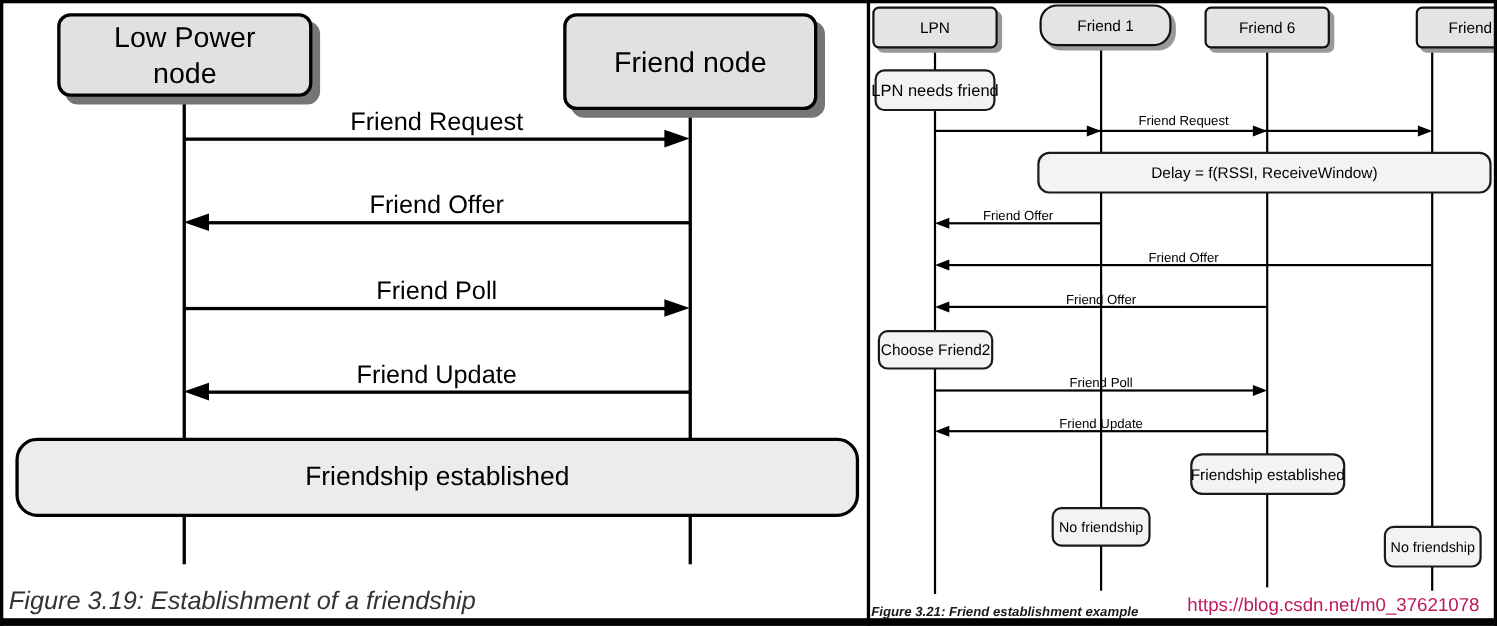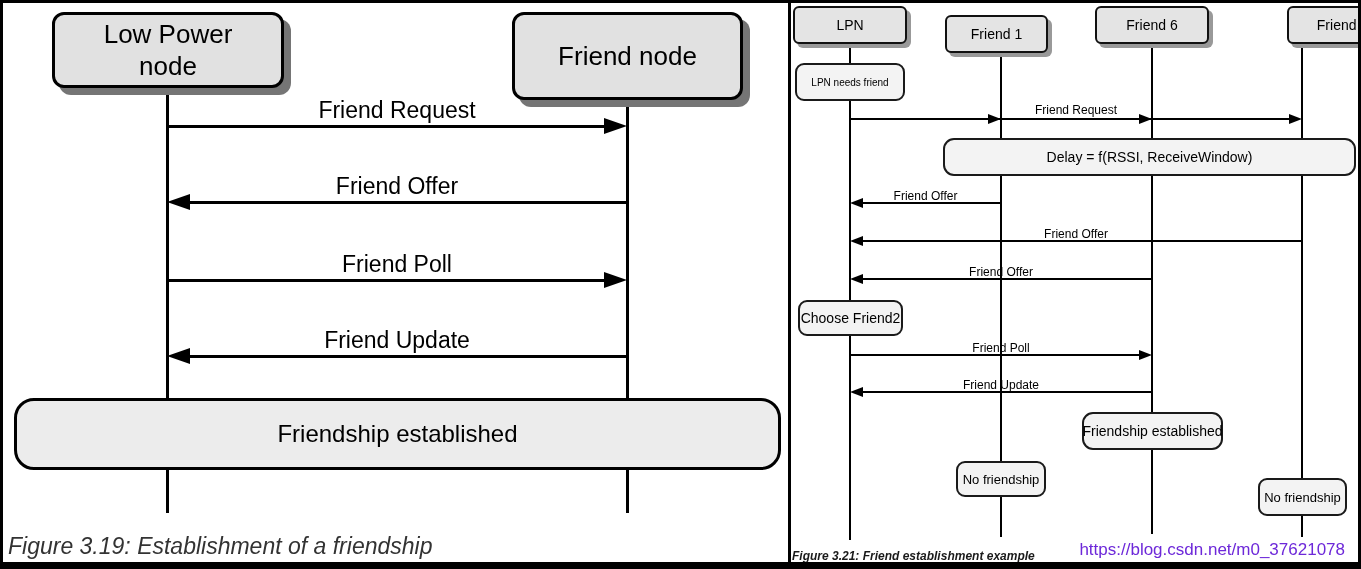--- a/index.html
+++ b/index.html
@@ -46,21 +46,21 @@
   }
   .msg-label-small {
     position:absolute; text-align:center; font-size:12px; color:#000; z-index:2; white-space:nowrap;
   }
   .line-small { position:absolute; height:0; border-top:2px solid #000; z-index:2; }
   .ah-sm-r { position:absolute; width:0; height:0; border-top:5px solid transparent;
     border-bottom:5px solid transparent; border-left:13px solid #000; z-index:2; }
   .ah-sm-l { position:absolute; width:0; height:0; border-top:5px solid transparent;
     border-bottom:5px solid transparent; border-right:13px solid #000; z-index:2; }
   .caption-small { position:absolute; font-style:italic; font-size:12px; color:#1a1a1a; z-index:2; white-space:nowrap; }
-  .watermark { position:absolute; font-size:17px; color:#6d28d9; z-index:2; white-space:nowrap; }
+  .watermark { position:absolute; font-size:17px; color:#be185d; z-index:2; white-space:nowrap; }
 </style>
 </head>
 <body>
 
 <div id="stage">
 
   <div class="frame" style="left:0;top:0;width:1361px;height:3px;"></div>
   <div class="frame" style="left:0;top:0;width:3px;height:569px;"></div>
   <div class="frame" style="left:1358px;top:0;width:3px;height:569px;"></div>
   <div class="frame" style="left:0;top:562px;width:1361px;height:7px;"></div>
@@ -104,31 +104,31 @@
   <div>
 
     <div class="lifeline ll-thin" style="left:849px;top:44px;height:496px;"></div>
     <div class="lifeline ll-thin" style="left:1000px;top:44px;height:493px;"></div>
     <div class="lifeline ll-thin" style="left:1151px;top:44px;height:490px;"></div>
     <div class="lifeline ll-thin" style="left:1301px;top:44px;height:493px;"></div>
 
     <div class="actor-small" style="left:793px;top:6px;width:114px;height:38px;">
       <span>LPN</span>
     </div>
-    <div class="actor-small" style="left:945px;top:15px;width:103px;height:38px;">
+    <div class="actor-small" style="left:945px;top:4px;width:120px;height:38px;border-radius:16px;">
       <span>Friend 1</span>
     </div>
     <div class="actor-small" style="left:1095px;top:6px;width:114px;height:38px;">
       <span>Friend 6</span>
     </div>
     <div class="actor-small" style="left:1247px;top:6px;width:111px;height:38px;margin-left:40px;">
       <span>Friend 3</span>
     </div>
 
-    <div class="note" style="left:795px;top:63px;width:110px;height:38px;font-size:10px;">
+    <div class="note" style="left:795px;top:63px;width:110px;height:38px;font-size:15px;">
       <span>LPN needs friend</span>
     </div>
 
     <div class="msg-label-small" style="left:850px;top:103px;width:452px;">Friend Request</div>
     <div class="line-small" style="left:850px;top:118px;width:440px;"></div>
     <div class="ah-sm-r" style="left:988px;top:114px;"></div>
     <div class="ah-sm-r" style="left:1139px;top:114px;"></div>
     <div class="ah-sm-r" style="left:1289px;top:114px;"></div>
 
     <div class="note" style="left:943px;top:138px;width:413px;height:38px;border-radius:11px;">

